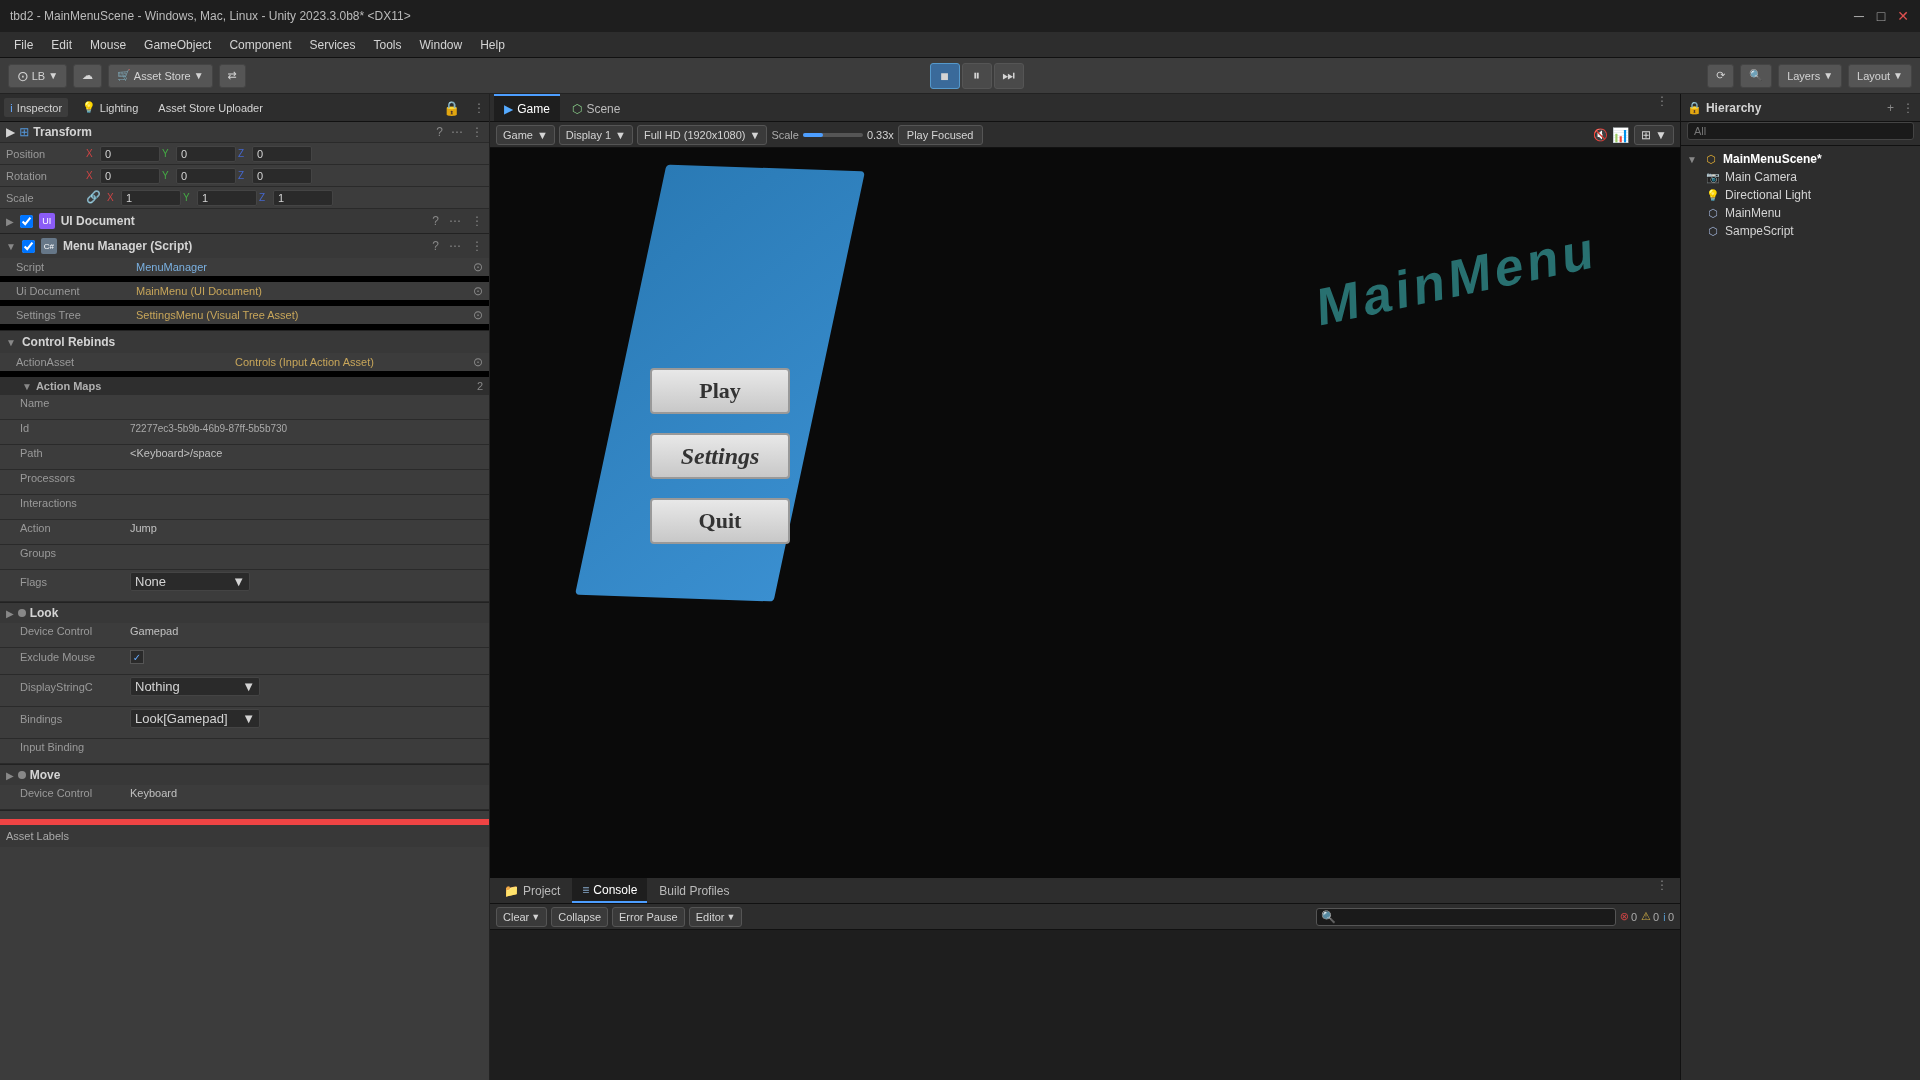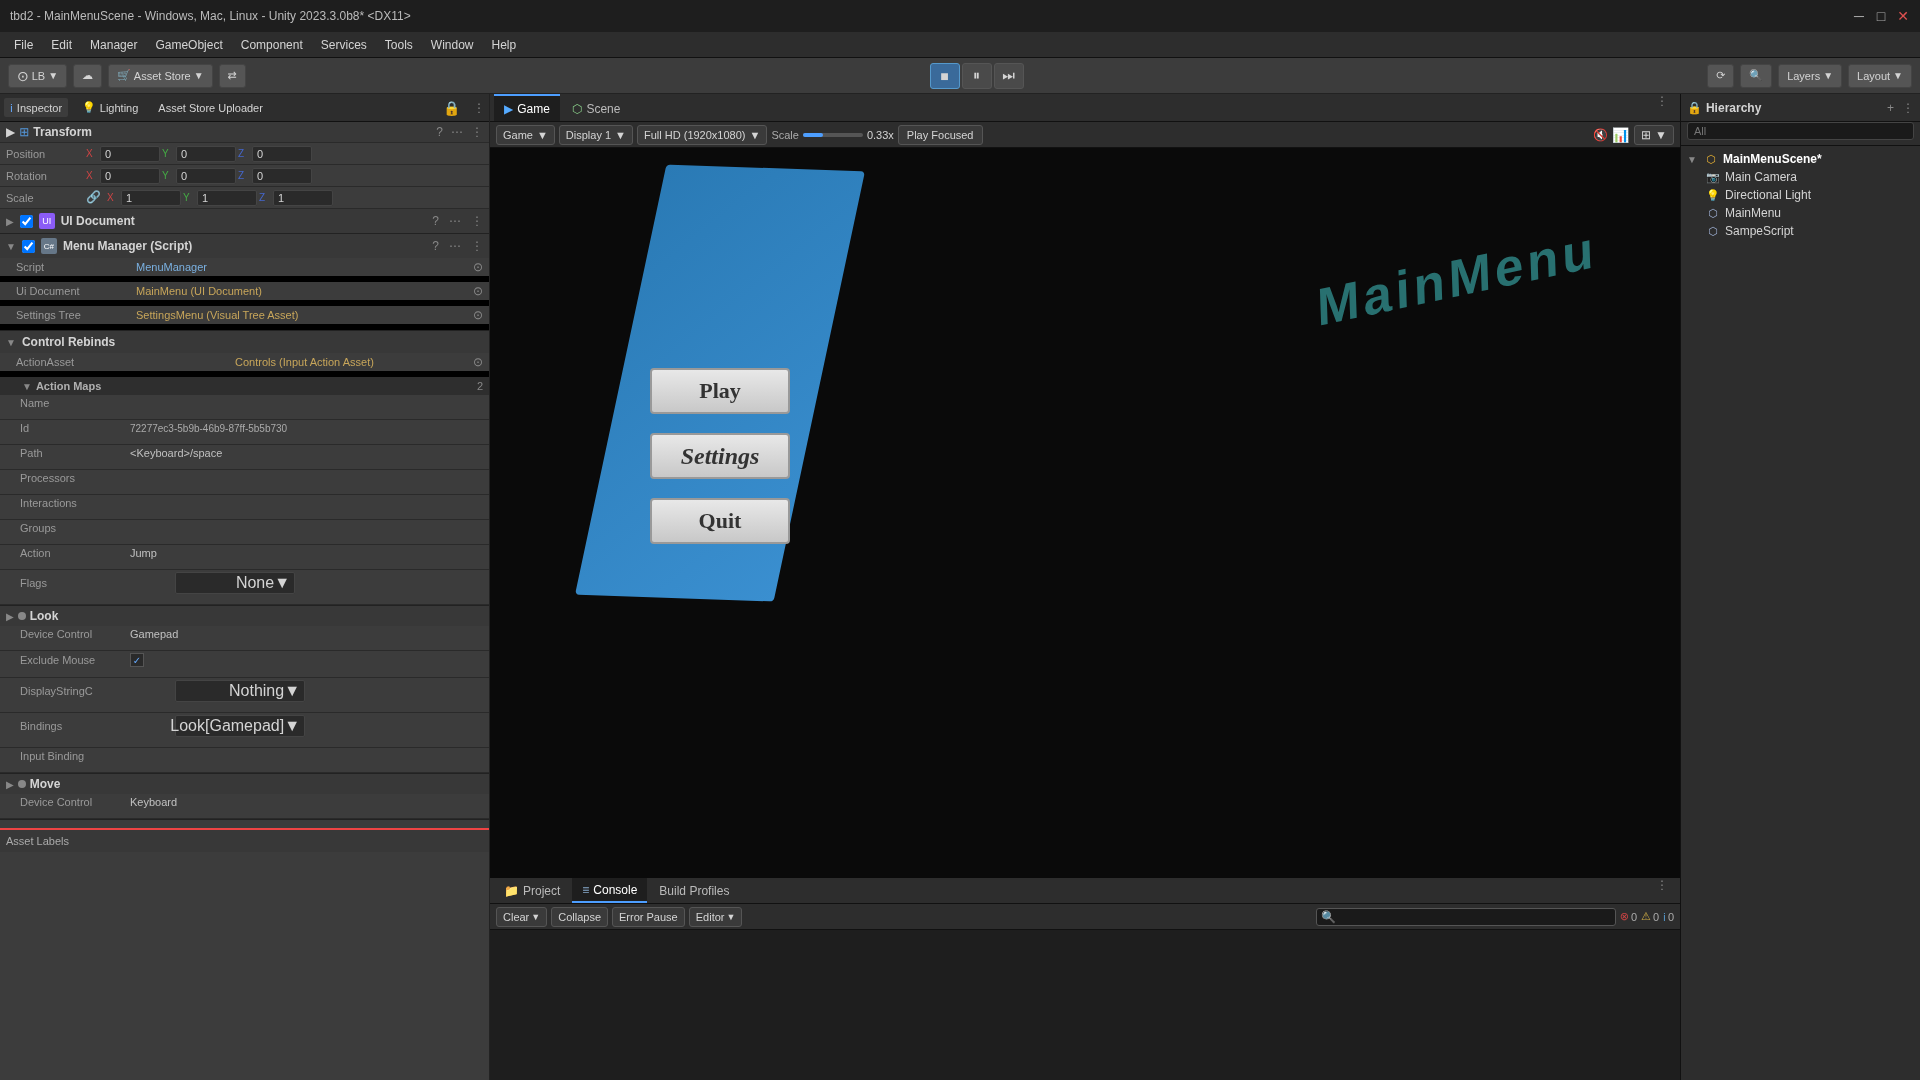--- a/index.html
+++ b/index.html
@@ -66,21 +66,21 @@
     .action-count { color: #888; font-size: 11px; }
 
     .action-sub-item { display: flex; align-items: center; padding: 2px 8px 10px 20px; border-bottom: 1px solid #2a2a2a; min-height: 20px; }
     .action-sub-label { width: 110px; color: #9a9a9a; font-size: 11px; flex-shrink: 0; }
     .action-sub-value { color: #c0c0c0; font-size: 11px; flex: 1; }
 
     .look-section { }
     .look-section-header { background: #383838; padding: 3px 6px; display: flex; align-items: center; gap: 4px; cursor: pointer; border-top: 1px solid #222; }
     .look-section-label { font-size: 12px; font-weight: bold; color: #d4d4d4; }
 
-    .dropdown-field { background: #2a2a2a; border: 1px solid #444; color: #d4d4d4; font-size: 16px; padding: 1px 4px; border-radius: 2px; display: flex; align-items: center; justify-content: flex-end; cursor: pointer; min-width: 120px; margin-left: 45px; }
+    .dropdown-field { background: #2a2a2a; border: 1px solid #444; color: #d4d4d4; font-size: 13px; padding: 1px 4px; border-radius: 2px; display: flex; align-items: center; justify-content: space-between; cursor: pointer; min-width: 120px; }
 
     .checkbox { width: 14px; height: 14px; background: #2a2a2a; border: 1px solid #555; display: flex; align-items: center; justify-content: center; }
     .checkbox.checked::after { content: '✓'; font-size: 10px; color: #66aaff; }
 
     
     #center-panel { flex: 1; display: flex; flex-direction: column; background: #1e1e1e; }
 
     
     #view-tabs { background: #2d2d2d; height: 28px; display: flex; align-items: stretch; border-bottom: 1px solid #111; padding: 0 4px; gap: 2px; }
     .view-tab { display: flex; align-items: center; gap: 4px; padding: 0 10px; color: #bbb; font-size: 12px; cursor: pointer; border-top: 2px solid transparent; }
@@ -147,21 +147,21 @@
   <div class="win-controls">
     <div class="win-btn">─</div>
     <div class="win-btn">□</div>
     <div class="win-btn" style="color:#e05050;">✕</div>
   </div>
 </div>
 
 <div id="menu-bar">
   <span class="menu-item">File</span>
   <span class="menu-item">Edit</span>
-  <span class="menu-item">Manager</span>
+  <span class="menu-item">Mouse</span>
   <span class="menu-item">GameObject</span>
   <span class="menu-item">Component</span>
   <span class="menu-item">Services</span>
   <span class="menu-item">Tools</span>
   <span class="menu-item">Window</span>
   <span class="menu-item">Help</span>
 </div>
 
 <div id="toolbar">
   <div class="toolbar-btn">
@@ -359,26 +359,26 @@
           </div>
           <div class="action-sub-item">
             <span class="action-sub-label">Processors</span>
             <span class="action-sub-value"></span>
           </div>
           <div class="action-sub-item">
             <span class="action-sub-label">Interactions</span>
             <span class="action-sub-value"></span>
           </div>
           <div class="action-sub-item">
+            <span class="action-sub-label">Action</span>
+            <span class="action-sub-value">Jump</span>
+          </div>
+          <div class="action-sub-item">
             <span class="action-sub-label">Groups</span>
             <span class="action-sub-value"></span>
-          </div>
-          <div class="action-sub-item">
-            <span class="action-sub-label">Action</span>
-            <span class="action-sub-value">Jump</span>
           </div>
           <div class="action-sub-item">
             <span class="action-sub-label">Flags</span>
             <div class="dropdown-field" style="width:120px;">
               <span>None</span>
               <span>▼</span>
             </div>
           </div>
         </div>
 
@@ -421,21 +421,21 @@
             <span style="width:8px;height:8px;background:#888;border-radius:50%;display:inline-block;"></span>
             <span class="look-section-label">Move</span>
           </div>
           <div class="action-sub-item">
             <span class="action-sub-label">Device Control</span>
             <span class="action-sub-value">Keyboard</span>
           </div>
         </div>
       </div>
 
-      <div style="padding: 4px 6px; background: #383838; border-top: 2px solid #ef4444; margin-top: 8px;">
+      <div style="padding: 4px 6px; background: #383838; border-top: 6px solid #ef4444; margin-top: 8px;">
         <span style="font-size:11px;color:#aaa;">Asset Labels</span>
       </div>
     </div>
   </div>
 
   <div id="center-panel">
 
     <div id="view-tabs">
       <div class="view-tab active">
         <span style="color:#55aaff;">▶</span>

